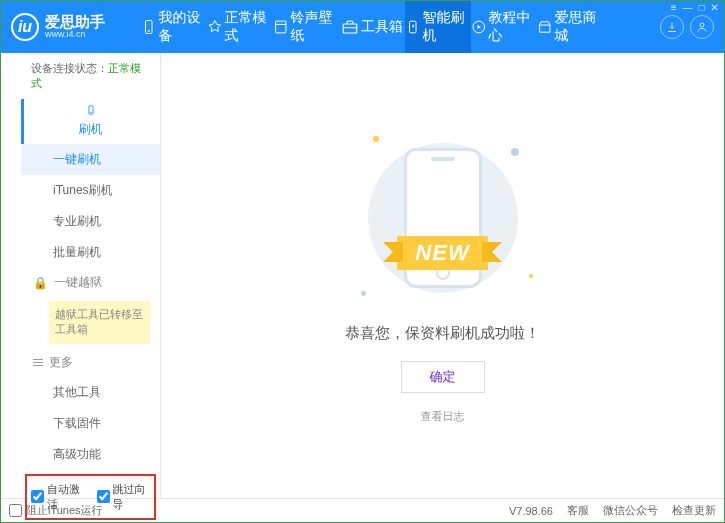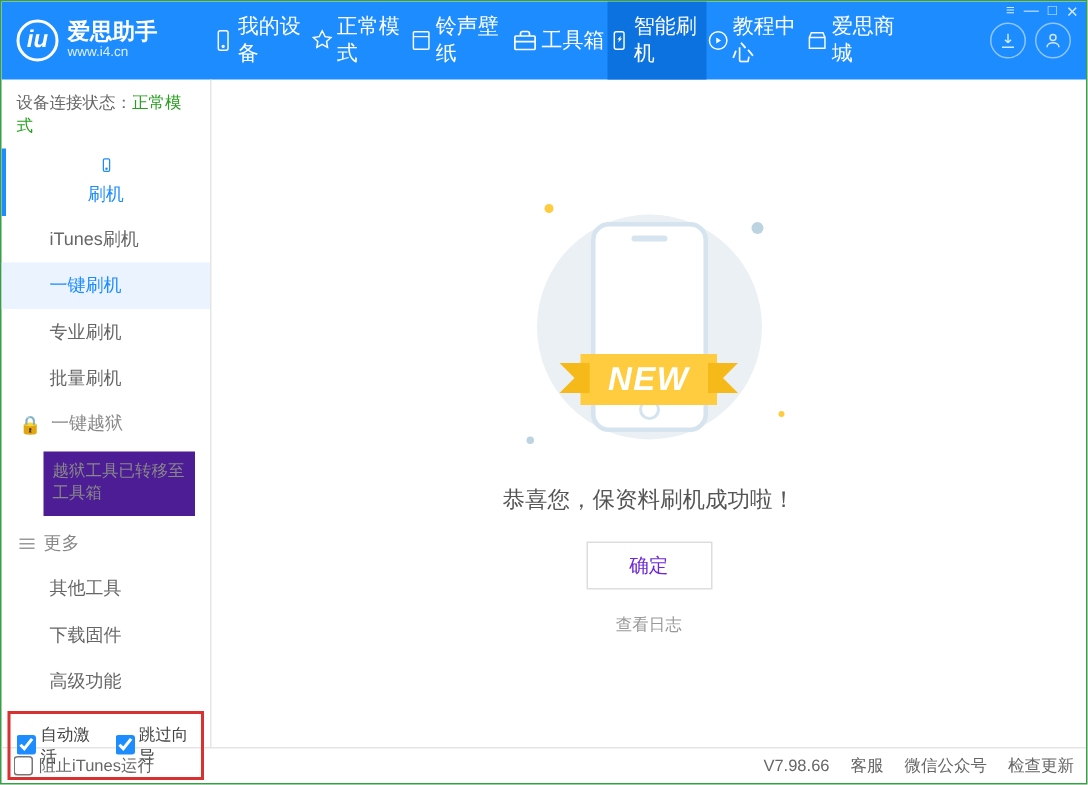--- a/index.html
+++ b/index.html
@@ -11,29 +11,29 @@
 .logo-sub { font-size: 9px; opacity: .85; line-height: 1.2; }
 .topnav { display: flex; flex: 1; height: 100%; }
 .topnav-item { width: 66px; display: flex; flex-direction: row; align-items: center; justify-content: center; font-size: 14px; cursor: pointer; gap: 2px; }
 .topnav-item.active { background: #0c72e0; }
 .topnav-item svg { width: 18px; height: 18px; }
 .top-right { display: flex; align-items: center; gap: 6px; padding: 0 10px; height: 100%; }
 .win-btns { position: absolute; top: 2px; right: 6px; display: flex; gap: 6px; font-size: 10px; color: #cfe7ff; }
 .win-btns span { cursor: pointer; }
 .circle-btn { width: 24px; height: 24px; border: 1.5px solid #8fc6ff; border-radius: 50%; display: flex; align-items: center; justify-content: center; cursor: pointer; color: #cfe7ff; }
 .circle-btn svg { width: 12px; height: 12px; }
-.body { display: flex; height: calc(100% - 52px - 24px); }
+.body { display: flex; height: calc(100% - 52px - 24px); padding-left: 20px; }
 .sidebar { width: 140px; border-right: 1px solid #e5e5e5; display: flex; flex-direction: column; font-size: 12px; color: #555; }
 .conn-status { padding: 8px 10px; font-size: 11px; color: #666; }
 .conn-status b { color: #28a020; font-weight: normal; }
 .side-sec { padding: 6px 12px; display: flex; align-items: center; gap: 6px; color: #888; }
 .side-sec.main { color: #1d8cff; border-left: 3px solid #1d8cff; padding-left: 9px; }
 .side-item { padding: 7px 10px 7px 32px; cursor: pointer; font-size: 12px; color: #666; }
 .side-item.active { background: #eaf3ff; color: #1d8cff; }
-.side-note { margin: 4px 10px 4px 28px; padding: 6px; background: #4c1d95; font-size: 11px; color: #888; line-height: 1.4; }
+.side-note { margin: 4px 10px 4px 28px; padding: 6px; background: #fef9c3; font-size: 11px; color: #888; line-height: 1.4; }
 .side-spacer { flex: 1; }
 .checkbox-row { border: 2px solid #d93030; margin: 4px; padding: 6px 4px; display: flex; gap: 12px; font-size: 11px; color: #444; }
 .checkbox-row label { display: flex; align-items: center; gap: 3px; cursor: pointer; }
 .checkbox-row input { accent-color: #1d8cff; }
 .main { flex: 1; display: flex; flex-direction: column; align-items: center; justify-content: center; position: relative; }
 .illus { width: 200px; height: 180px; position: relative; display: flex; align-items: center; justify-content: center; }
 .illus-circle { width: 150px; height: 150px; border-radius: 50%; background: #eaf0f4; position: absolute; }
 .illus-phone { width: 78px; height: 140px; background: #fff; border: 3px solid #d5e4ef; border-radius: 12px; position: relative; z-index: 2; }
 .illus-phone::before { content: ""; position: absolute; top: 6px; left: 50%; transform: translateX(-50%); width: 24px; height: 4px; background: #d5e4ef; border-radius: 3px; }
 .illus-phone::after { content: ""; position: absolute; bottom: 5px; left: 50%; transform: translateX(-50%); width: 10px; height: 10px; border: 2px solid #d5e4ef; border-radius: 50%; }
@@ -144,22 +144,22 @@
       <span>设备连接状态：</span><b>正常模式</b>
     </div>
     <div class="side-sec main">
       <svg class="flash-ico" viewBox="0 0 24 24" fill="none" stroke="#1d8cff" stroke-width="2">
           <rect x="7" y="2" width="10" height="20" rx="2"></rect>
           <circle cx="12" cy="18" r="1"></circle>
         </svg>
       <span>刷机</span>
     </div>
     <div id="flash-items">
+        <div class="side-item active">一键刷机</div>
         <div class="side-item">iTunes刷机</div>
-        <div class="side-item active">一键刷机</div>
         <div class="side-item">专业刷机</div>
         <div class="side-item">批量刷机</div>
       </div>
     <div class="side-sec">
       <span class="lock-ico">🔒</span>
       <span>一键越狱</span>
     </div>
     <div class="side-note">越狱工具已转移至工具箱</div>
     <div class="side-sec">
       <span class="hamb">

